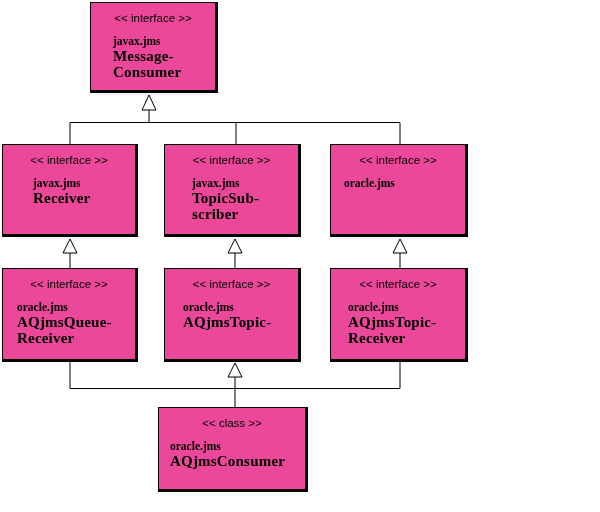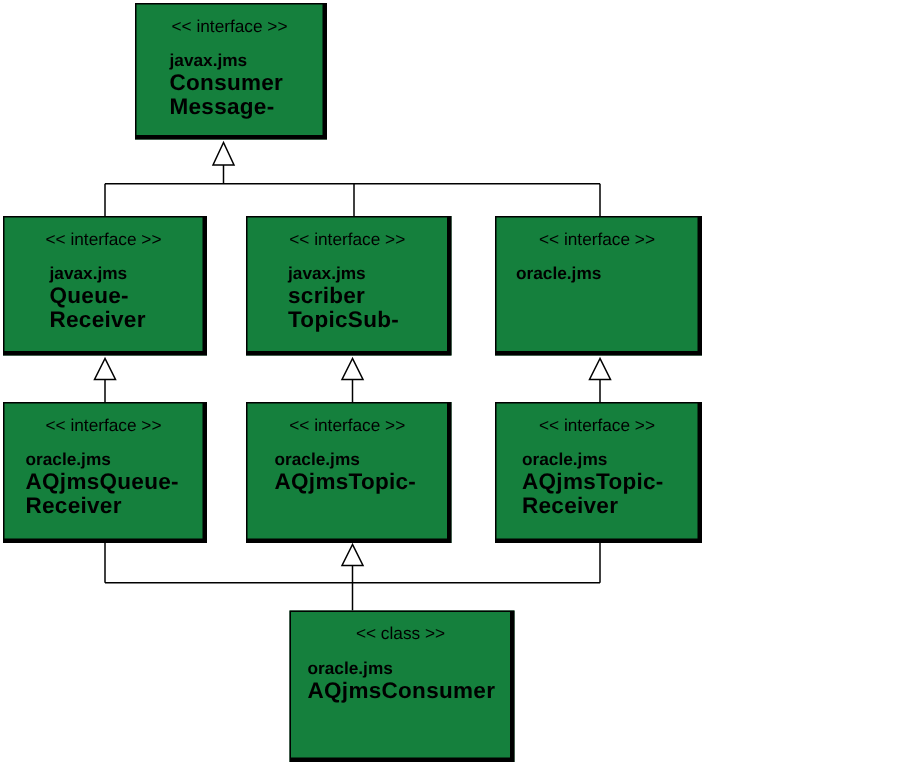--- a/index.html
+++ b/index.html
@@ -20,36 +20,37 @@
     position: absolute;
     left: 0;
     top: 0;
     width: 600px;
     height: 512px;
     pointer-events: none;
   }
   .node {
     position: absolute;
     box-sizing: border-box;
-    background: #15803d;
+    background: #ec4899;
     border: 1px solid #000000;
     border-right-width: 3px;
     border-bottom-width: 3px;
     padding-top: 9px;
   }
   .stereotype {
     display: block;
     text-align: center;
     font-size: 11.5px;
     line-height: 13px;
     white-space: pre;
   }
   .node-text {
     display: block;
     margin-top: 9px;
+    font-family: Liberation Serif, serif;
   }
   .pkg {
     display: block;
     font-size: 11.5px;
     font-weight: bold;
     line-height: 14px;
   }
   .cls-line {
     display: block;
     font-size: 15px;
@@ -105,40 +106,39 @@
       <line x1="70" y1="388.5" x2="400" y2="388.5"></line>
       <polygon class="tri" points="235,363 228,377 242,377"></polygon>
       <line x1="235" y1="377" x2="235" y2="407"></line>
     </g>
   </svg>
 
   <div class="node" style="left:90px; top:2px; width:128px; height:91px;">
     <span class="stereotype">&lt;&lt; interface &gt;&gt;</span>
     <span class="node-text" style="padding-left:22px;">
       <span class="pkg">javax.jms</span>
+      <span class="cls-line">Message-</span>
       <span class="cls-line">Consumer</span>
-      <span class="cls-line">Message-</span>
     </span>
   </div>
 
   <div class="node" style="left:2px; top:144px; width:136px; height:93px;">
     <span class="stereotype">&lt;&lt; interface &gt;&gt;</span>
     <span class="node-text" style="padding-left:30px;">
       <span class="pkg">javax.jms</span>
-      <span class="cls-line">Queue-</span>
       <span class="cls-line">Receiver</span>
     </span>
   </div>
 
   <div class="node" style="left:164px; top:144px; width:137px; height:93px;">
     <span class="stereotype">&lt;&lt; interface &gt;&gt;</span>
     <span class="node-text" style="padding-left:27px;">
       <span class="pkg">javax.jms</span>
+      <span class="cls-line">TopicSub-</span>
       <span class="cls-line">scriber</span>
-      <span class="cls-line">TopicSub-</span>
     </span>
   </div>
 
   <div class="node" style="left:330px; top:144px; width:138px; height:93px;">
     <span class="stereotype">&lt;&lt; interface &gt;&gt;</span>
     <span class="node-text" style="padding-left:13px;">
       <span class="pkg">oracle.jms</span>
       <span class="cls-line"></span>
     </span>
   </div>
@@ -162,21 +162,21 @@
 
   <div class="node" style="left:330px; top:268px; width:138px; height:94px;">
     <span class="stereotype">&lt;&lt; interface &gt;&gt;</span>
     <span class="node-text" style="padding-left:17px;">
       <span class="pkg">oracle.jms</span>
       <span class="cls-line">AQjmsTopic-</span>
       <span class="cls-line">Receiver</span>
     </span>
   </div>
 
-  <div class="node" style="left:158px; top:407px; width:150px; height:101px;margin-left:35px;">
+  <div class="node" style="left:158px; top:407px; width:150px; height:85px;">
     <span class="stereotype">&lt;&lt; class &gt;&gt;</span>
     <span class="node-text" style="padding-left:11px;">
       <span class="pkg">oracle.jms</span>
       <span class="cls-line">AQjmsConsumer</span>
       <span class="cls-line"></span>
     </span>
   </div>
 
 </div>
 

